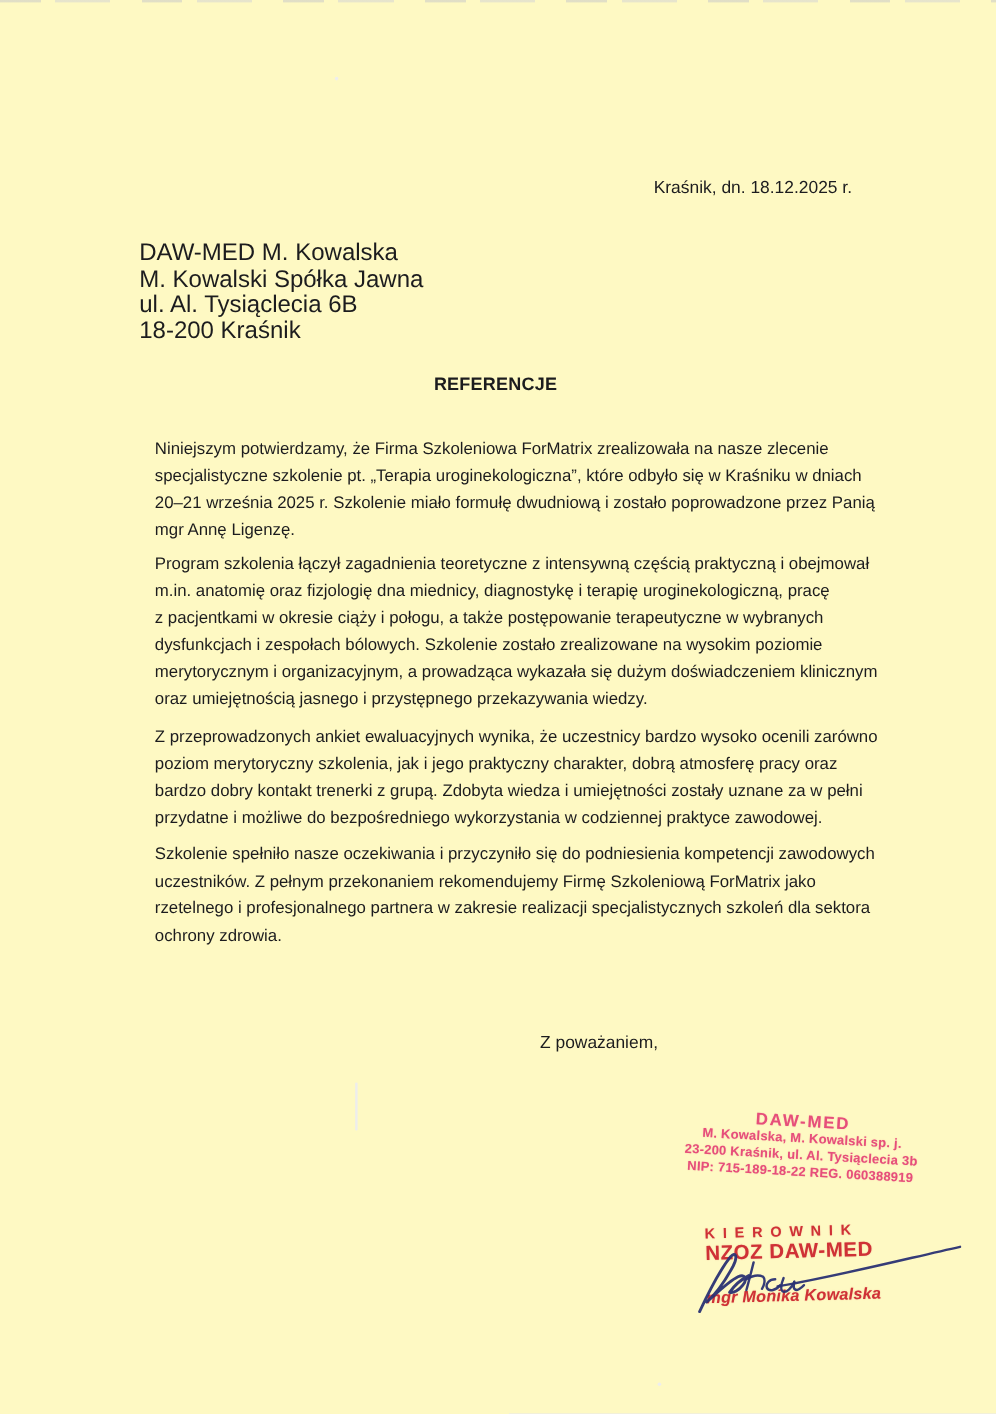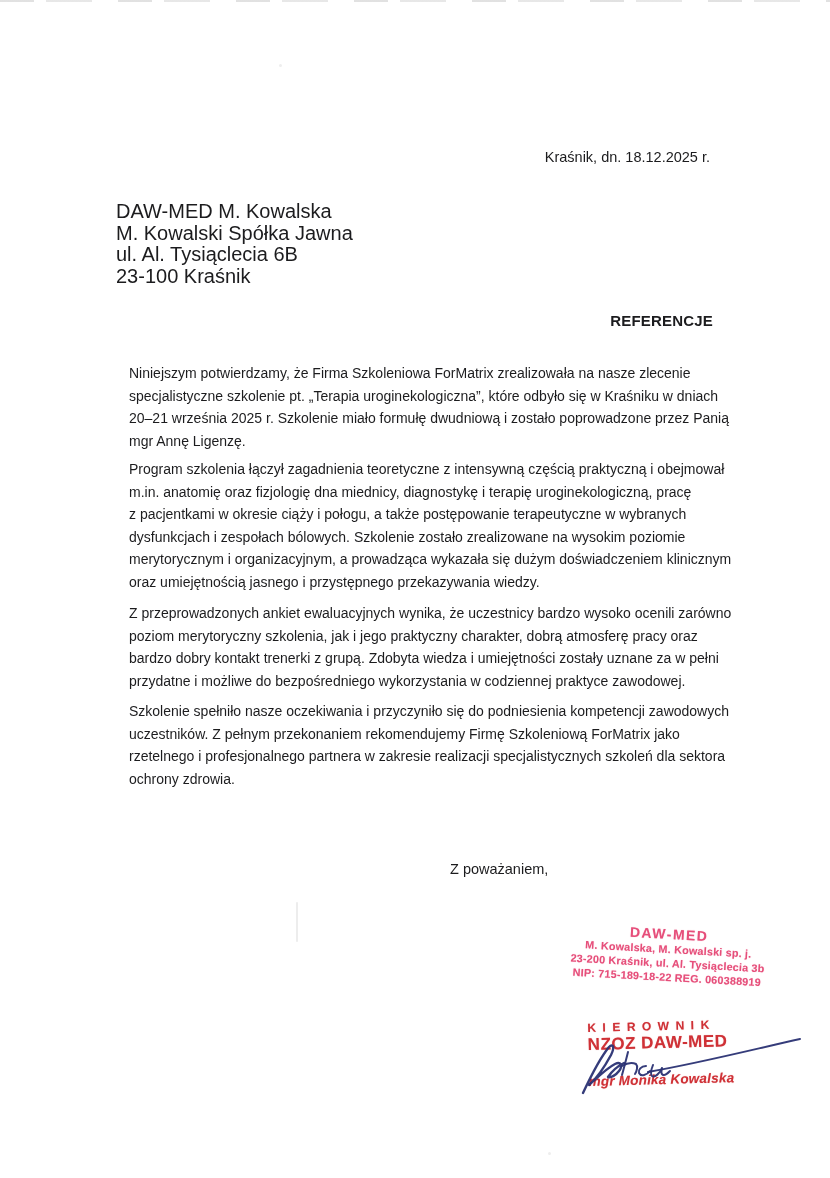--- a/index.html
+++ b/index.html
@@ -2,21 +2,21 @@
 <html lang="pl"><head>
 <meta charset="utf-8">
 <title>Referencje — scan</title>
 <style>
   html, body { margin: 0; padding: 0; background: #e9e9e9; }
   .page {
     position: relative;
     width: 830px;
     height: 1178px;
     margin: 0 auto;
-    background: #ffffff;
+    background: #fef9c3;
     font-family: "Liberation Sans", "DejaVu Sans", sans-serif;
     color: #1c1c1e;
     overflow: hidden;
   }
   
   .scan-edge-top {
     position: absolute; top: 0; left: 0; width: 100%; height: 2px;
     background: repeating-linear-gradient(90deg,
       #c9c9c9 0 34px, transparent 34px 46px, #d4d4d4 46px 92px, transparent 92px 118px);
     opacity: .55;
@@ -30,21 +30,21 @@
   .date-line {
     position: absolute; top: 149px; left: 450px; width: 260px;
     text-align: right; font-size: 14.5px;
   }
   .recipient {
     position: absolute; top: 201px; left: 116px;
     font-size: 20px; line-height: 21.5px;
   }
   .letter-title {
     position: absolute; top: 312px; left: 113px; width: 600px;
-    text-align: right; font-weight: bold; font-size: 15px; letter-spacing: .2px;
+    text-align: center; font-weight: bold; font-size: 15px; letter-spacing: .2px;
   }
   .para {
     position: absolute; left: 113px; width: 680px; margin: 16px;
     font-size: 14px; line-height: 22.5px; white-space: pre-line;
   }
   .para-1 { top: 346px; }
   .para-2 { top: 442px; }
   .para-3 { top: 586px; }
   .para-4 { top: 684px; }
   .closing {
@@ -86,21 +86,21 @@
   <div class="scan-streak"></div>
   <div class="scan-speck" style="left:279px; top:64px;"></div>
   <div class="scan-speck" style="left:548px; top:1152px;"></div>
 
   <div class="date-line">Kraśnik, dn. 18.12.2025 r.</div>
 
   <div class="recipient">
     <div>DAW-MED M. Kowalska</div>
     <div>M. Kowalski Spółka Jawna</div>
     <div>ul. Al. Tysiąclecia 6B</div>
-    <div>23-100 Kraśnik</div>
+    <div>18-200 Kraśnik</div>
   </div>
 
   <div class="letter-title">REFERENCJE</div>
 
   <p class="para para-1">Niniejszym potwierdzamy, że Firma Szkoleniowa ForMatrix zrealizowała na nasze zlecenie
 specjalistyczne szkolenie pt. „Terapia uroginekologiczna”, które odbyło się w Kraśniku w dniach
 20–21 września 2025 r. Szkolenie miało formułę dwudniową i zostało poprowadzone przez Panią
 mgr Annę Ligenzę.</p>
   <p class="para para-3">Z przeprowadzonych ankiet ewaluacyjnych wynika, że uczestnicy bardzo wysoko ocenili zarówno
 poziom merytoryczny szkolenia, jak i jego praktyczny charakter, dobrą atmosferę pracy oraz

